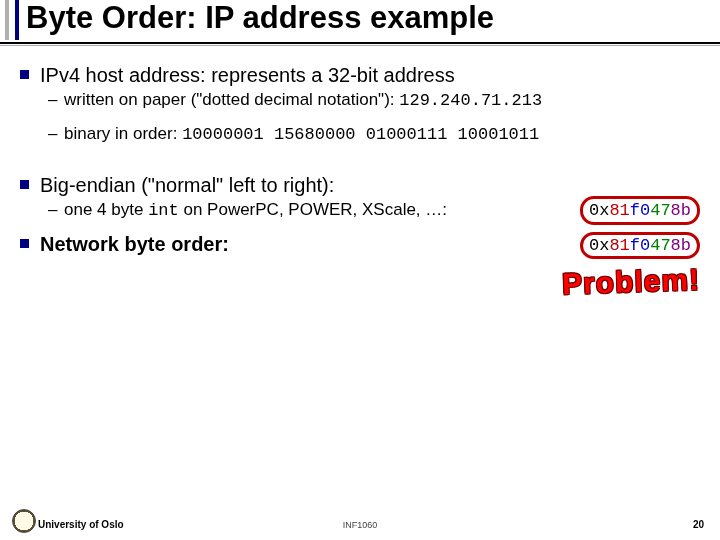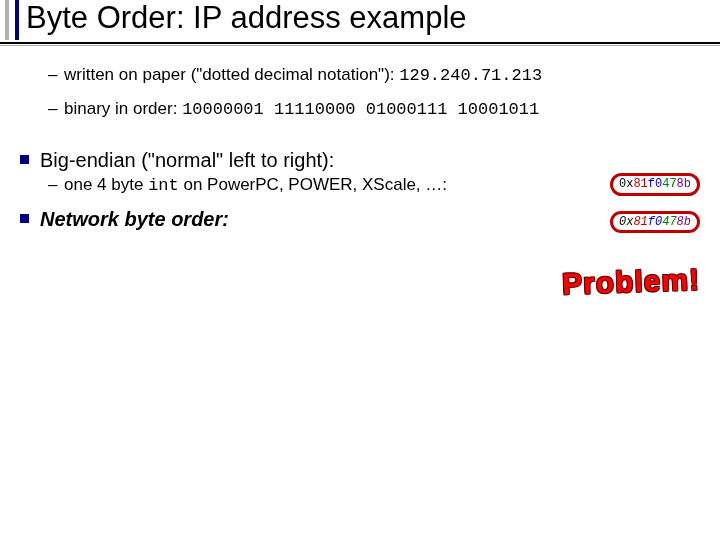--- a/index.html
+++ b/index.html
@@ -33,21 +33,21 @@
     height: 40px;
     border-left: 4px solid #b0b0b0;
     border-right: 4px solid #000080;
     box-sizing: content-box;
   }
   .title {
     position: absolute;
     left: 26px;
     top: 0px;
     font-size: 31px;
-    font-weight: normal;
+    font-weight: bold;
   }
   .title-underline {
     position: absolute;
     left: 0;
     top: 42px;
     width: 720px;
     height: 0;
     border-top: 2px solid #000;
   }
   .title-underline-shadow {
@@ -92,31 +92,31 @@
     position: absolute;
     left: 28px;
     top: 0;
   }
   .mono {
     font-family: "Courier New", Courier, monospace;
   }
   .sec-ipv4 { margin-top: 0; }
   .sec-big  { margin-top: 28px; }
   .sec-lit  { margin-top: 16px; }
-  .sec-net  { margin-bottom: 0; font-style: italic;}
+  .sec-net  { margin-bottom: 0;}
   .hexbox-wrap {
     position: absolute;
     right: 0px;
   }
   .hexbox {
     display: inline-block;
     border: 3px solid #c00000;
     border-radius: 14px;
     padding: 0px 6px 1px 6px;
-    font-size: 12px;
+    font-size: 17px;
     white-space: nowrap;
   }
   .hex-red  { color: #c00000; }
   .hex-blue { color: #0000cc; }
   .hex-grn  { color: #008000; }
   .hex-pur  { color: #800080; }
   .problem {
     position: absolute;
     right: 20px;
     top: 265px;
@@ -174,25 +174,26 @@
 
   <div class="title-wrap">
     <div class="side-accent"></div>
     <div class="title">Byte Order: IP address example</div>
     <div class="title-underline"></div>
     <div class="title-underline-shadow"></div>
   </div>
 
   <div class="content">
 
+    <div class="b1 sec-ipv4">IPv4 host address: represents a 32-bit address</div>
     <div class="b2">
       <span>written on paper ("dotted decimal notation"): </span><span class="mono">129.240.71.213</span>
     </div>
     <div class="b2">
-      <span>binary in order: </span><span class="mono">10000001 11110000 01000111 10001011</span>
+      <span>binary in order: </span><span class="mono">10000001 15680000 01000111 10001011</span>
     </div>
 
     <div class="b1 sec-big">Big-endian ("normal" left to right):</div>
     <div class="b2" style="position:relative;">
       <span>one 4 byte </span><span class="mono">int</span><span> on PowerPC, POWER, XScale, …: </span>
       <span class="hexbox-wrap" style="top:-3px;">
         <span class="hexbox"><span class="mono">0x</span><span class="mono hex-red">81</span><span class="mono hex-blue">f0</span><span class="mono hex-grn">47</span><span class="mono hex-pur">8b</span></span>
       </span>
     </div>
 
@@ -201,14 +202,20 @@
       <span>Network byte order:</span>
       <span class="hexbox-wrap" style="top:-1px; font-weight:normal;">
         <span class="hexbox"><span class="mono">0x</span><span class="mono hex-red">81</span><span class="mono hex-blue">f0</span><span class="mono hex-grn">47</span><span class="mono hex-pur">8b</span></span>
       </span>
     </div>
 
   </div>
 
   <div class="problem">Problem!</div>
 
+  <div class="footer">
+    <div class="seal"></div>
+    <div class="uni">University of Oslo</div>
+    <div class="course">INF1060</div>
+    <div class="page">20</div>
+  </div>
 
 </div>
 
 </body></html>

